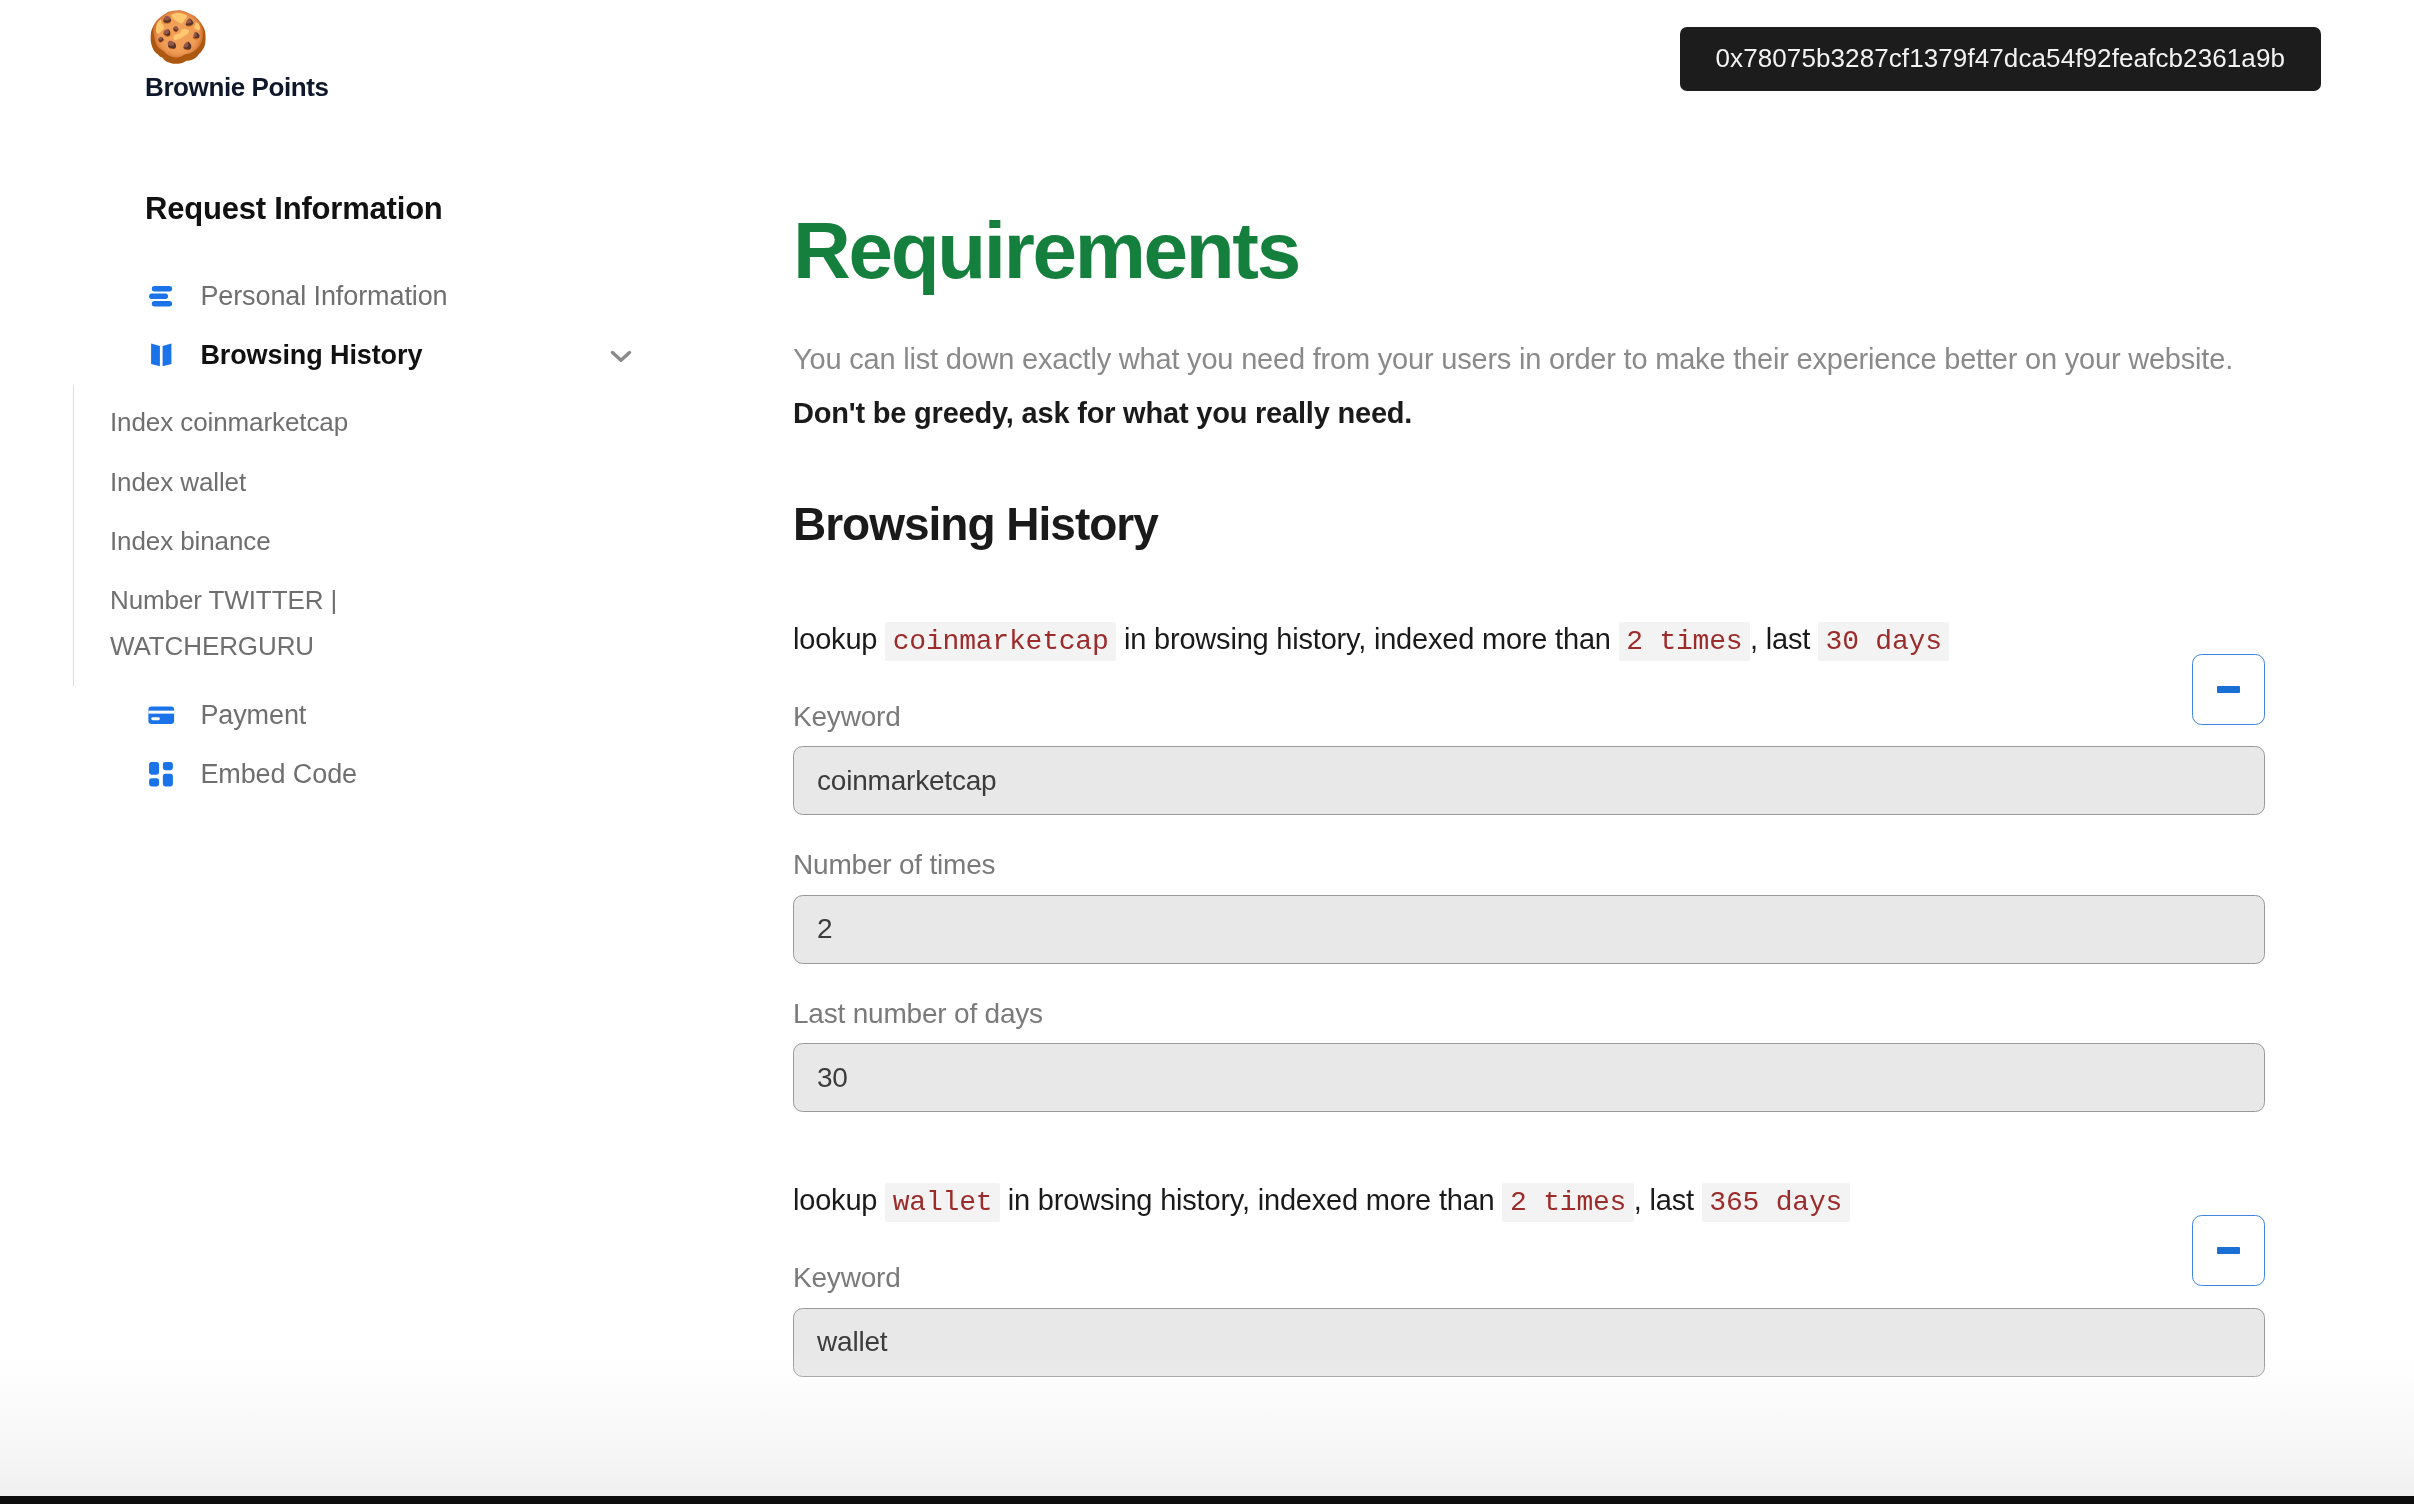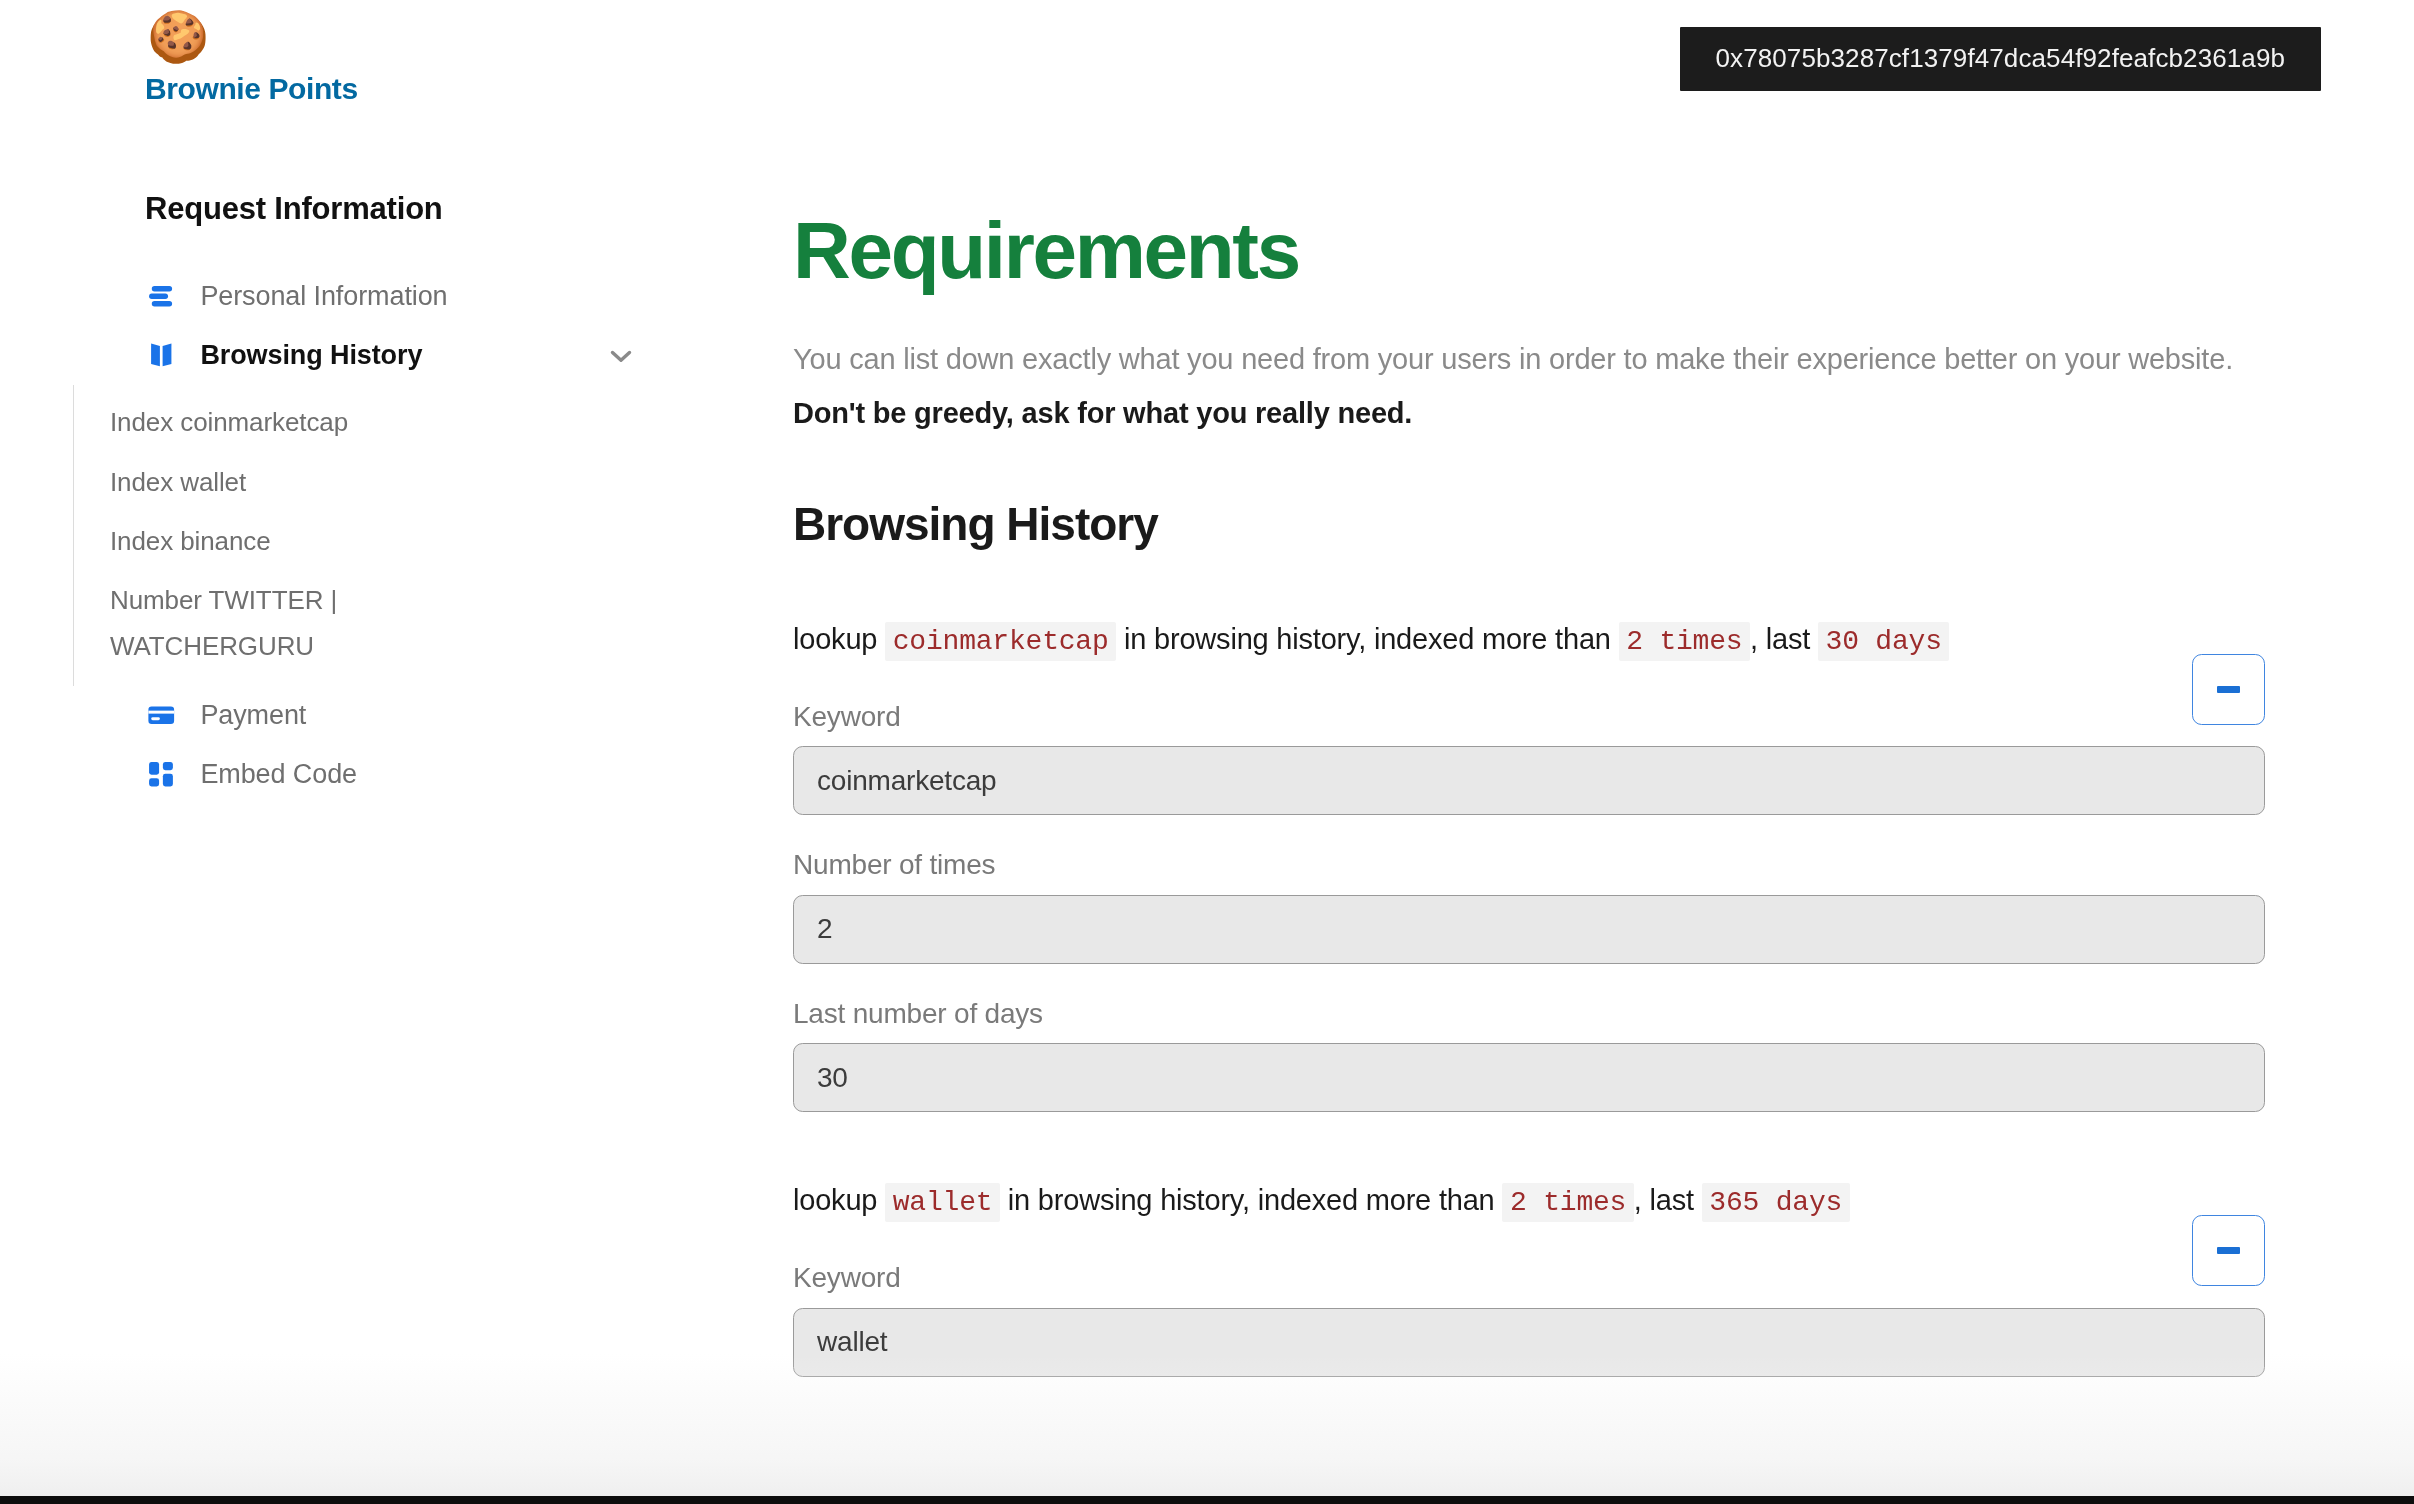--- a/index.html
+++ b/index.html
@@ -32,32 +32,32 @@
   .brand-logo {
     font-size: 50px;
     line-height: 59px;
     letter-spacing: -1.9px;
     display: block;
     margin-left: 1.9px;
   }
   .brand-name {
     display: block;
     margin-top: 5.7px;
-    font-size: 30px;
-    font-weight: 700;
-    color: #0369a1;
+    font-size: 26px;
+    font-weight: 700;
+    color: #0f172a;
     letter-spacing: -0.4px;
   }
   .wallet-badge {
     position: absolute;
     right: 94px;
     top: 27px;
     background: #1c1c1c;
     color: #f2f2f2;
-    border-radius: 1px;
+    border-radius: 7px;
     padding: 16.3px 36px;
     font-size: 26px;
     letter-spacing: 0.1px;
     white-space: nowrap;
   }
 
   
   .sidebar {
     position: absolute;
     left: 0;

